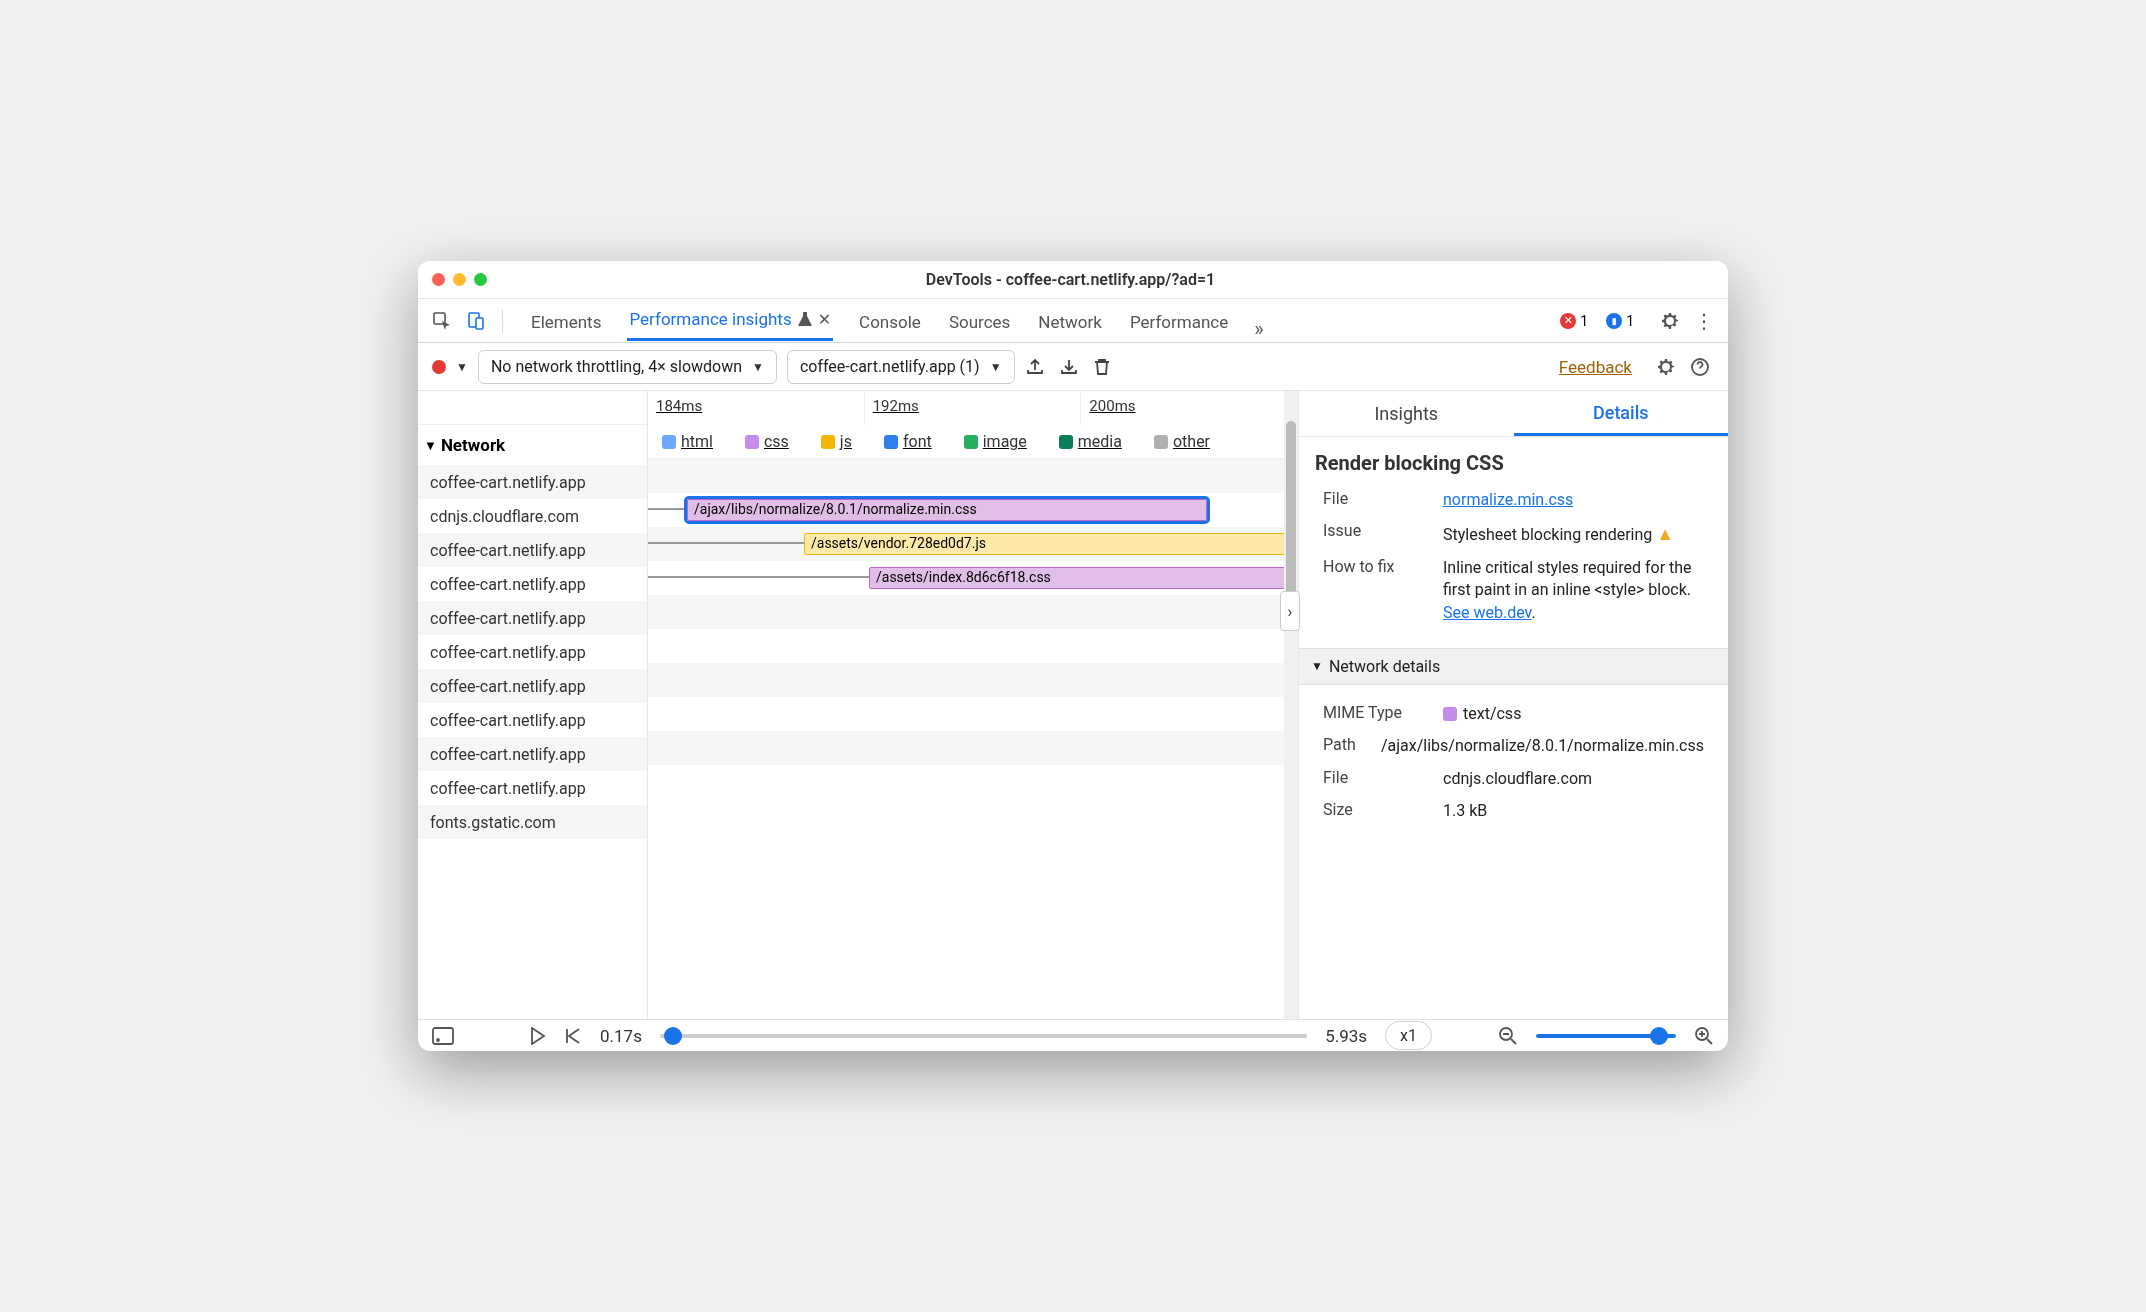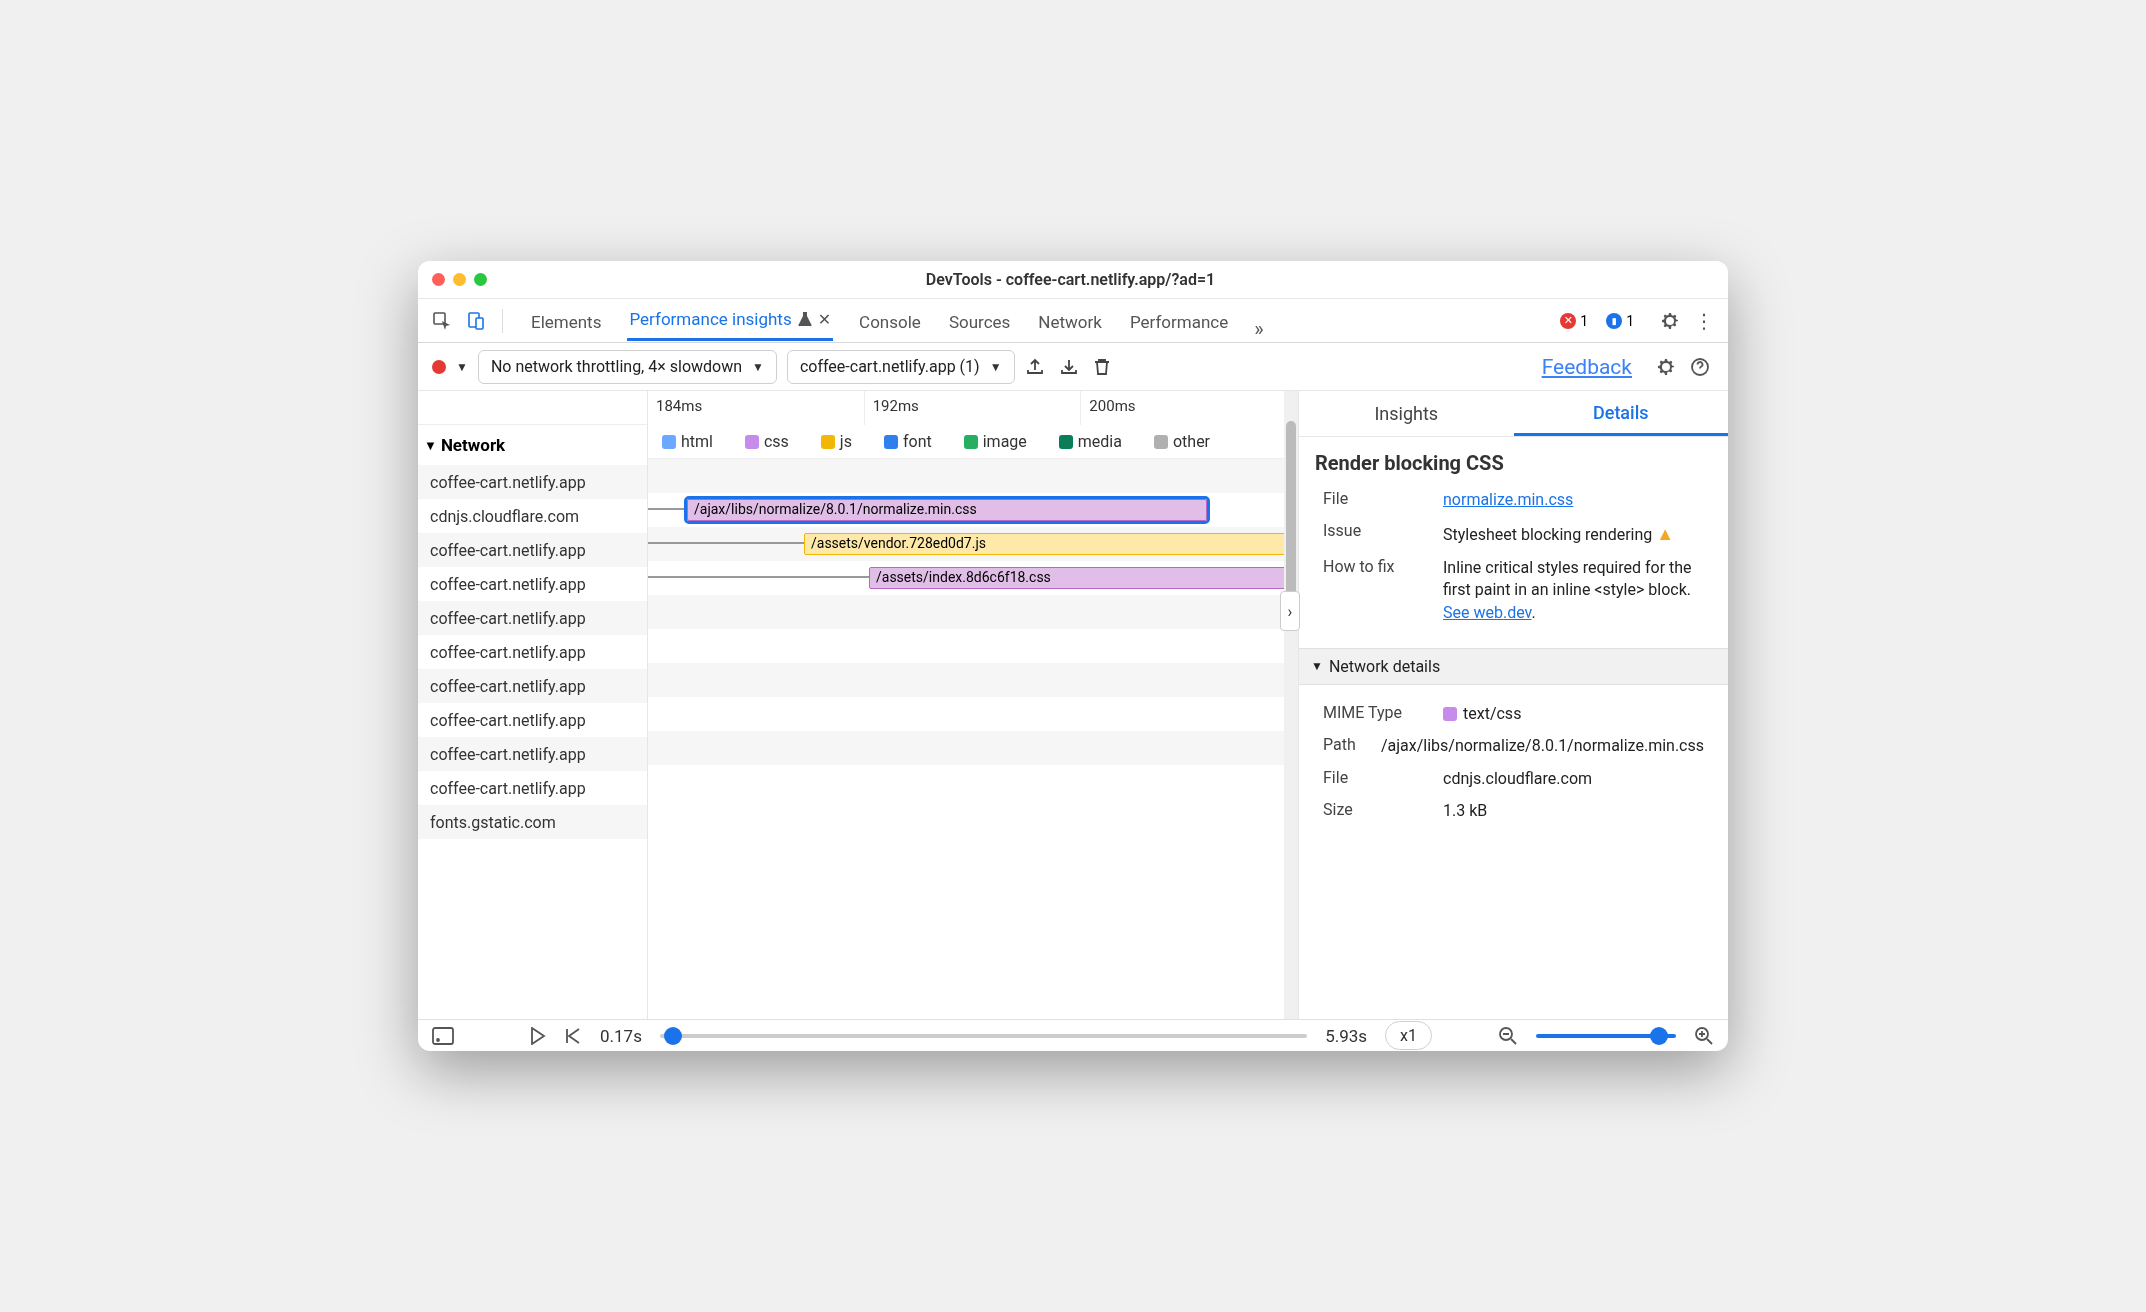--- a/index.html
+++ b/index.html
@@ -17,28 +17,28 @@
   .tab.active { color:#1a73e8; border-bottom:3px solid #1a73e8; }
   .spacer { flex:1; }
   .badge { display:flex; align-items:center; gap:4px; background:transparent; padding:2px 6px; border-radius:10px; font-size:14px;}
   .badge .circ { width:16px; height:16px; border-radius:50%; display:flex; align-items:center; justify-content:center; color:#fff; font-size:11px;}
   .badge.err .circ{background:#e53935}.badge.msg .circ{background:#1a73e8}
   .toolbar { height:48px; display:flex; align-items:center; padding:0 14px; gap:10px; border-bottom:1px solid #e6e6e6;}
   .rec-dot{width:14px;height:14px;border-radius:50%;background:#e53935}
   .caret{font-size:12px;color:#333}
   .select-box { height:34px; border:1px solid #cfcfcf; border-radius:6px; padding:0 12px; display:flex; align-items:center; gap:10px; font-size:16px; color:#222; background:#fff;}
   .toolbar .icon { color:#444; width:24px; text-align:center; font-size:18px;}
-  .link { color:#3b82f6; text-decoration:underline; font-size:21px;text-align:center;}
+  .link { color:#a16207; text-decoration:underline; font-size:17px;text-align:center;}
   .content { flex:1; display:flex; overflow:hidden; }
   .left-col { width:230px; border-right:1px solid #e6e6e6; display:flex; flex-direction:column;}
   .section-head { padding:10px 4px 10px 6px; font-weight:700; font-size:17px; color:#000; display:flex; align-items:center;}
   .net-list { flex:1; overflow:auto;}
   .net-row { height:34px; display:flex; align-items:center; padding:0 12px; font-size:16px; color:#333;}
   .net-row:nth-child(odd){background:#f6f6f6}
-  .mid-col { flex:1; display:flex; flex-direction:column; position:relative; }
+  .mid-col { flex:1; display:flex; flex-direction:column; position:relative;text-decoration:underline; }
   .time-ruler { height:34px; display:flex; font-size:15px; color:#333;}
   .time-ruler div{flex:1; padding:6px 0 0 8px; border-right:1px solid #eee}
   .legend { height:34px; display:flex; align-items:center; gap:32px; padding:0 14px; font-size:16px; color:#333; border-bottom:1px solid #eee;}
   .legend .swatch{width:14px;height:14px;border-radius:3px;display:inline-block;margin-right:5px;vertical-align:-2px}
   .bars { flex:1; position:relative; }
   .bar-row{height:34px;position:relative}
   .bar-row:nth-child(odd){background:#f6f6f6}
   .bar{position:absolute;top:6px;height:22px;border-radius:2px;font-size:14px;color:#000;padding:1px 6px;white-space:nowrap;overflow:hidden}
   .bar.css{background:#e1bee7;border:1px solid #ba68c8}
   .bar.js{background:#ffe9a8;border:1px solid #f2b705}

